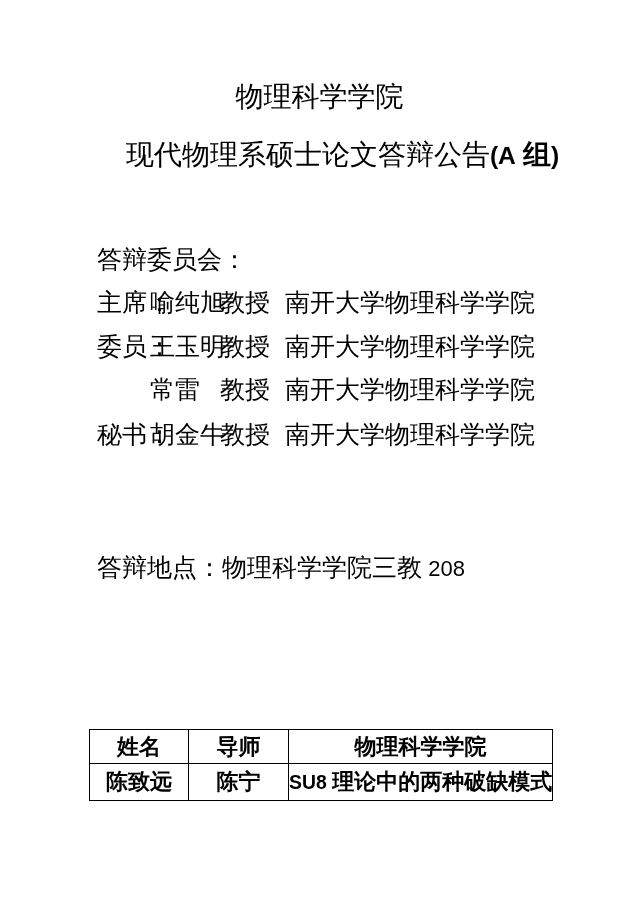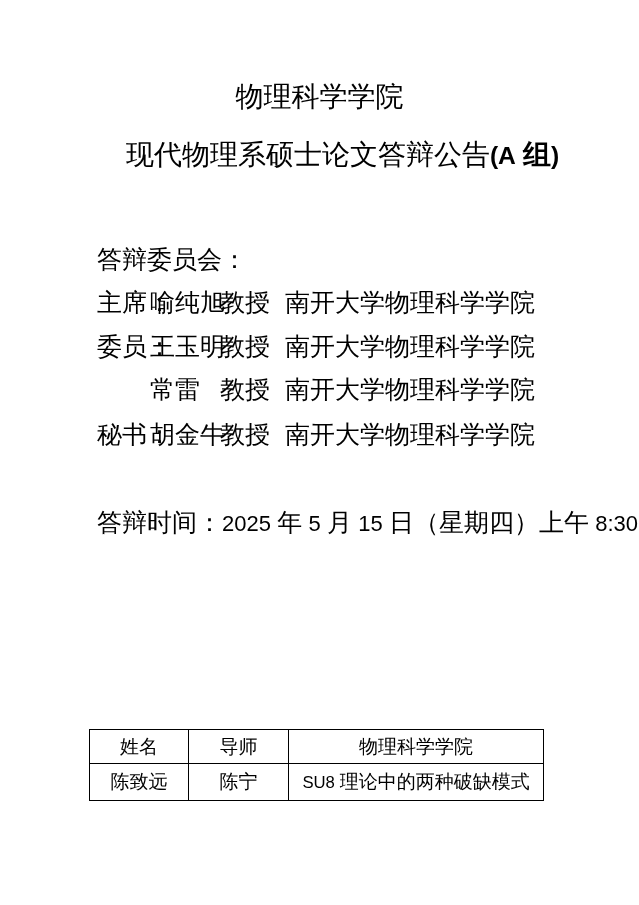--- a/index.html
+++ b/index.html
@@ -50,22 +50,22 @@
   }
   table.students {
     position: absolute;
     top: 729px;
     left: 89px;
     border-collapse: collapse;
     table-layout: fixed;
   }
   .students th, .students td {
     border: 1.5px solid #000000;
-    font-weight: normal;
-    font-size: 19px;
+    font-weight: bold;
+    font-size: 22px;
     text-align: center;
     vertical-align: middle;
     padding: 0;
     overflow: hidden;
     white-space: nowrap;
   }
   .students thead tr { height: 34px; }
   .students tbody tr { height: 37px; }
   .col-name    { width: 99px; }
   .col-advisor { width: 100px; }
@@ -105,24 +105,24 @@
     <span class="m-aff">南开大学物理科学学院</span>
   </div>
 
   <div class="text-line member" id="member-row-3">
     <span class="m-role">秘书：</span>
     <span class="m-name">胡金牛</span>
     <span class="m-prof">教授</span>
     <span class="m-aff">南开大学物理科学学院</span>
   </div>
 
-  <div class="text-line" id="time-line">
-    <span>答辩时间：</span><span><span class="latin">2025</span><span> 年 </span><span class="latin">5</span><span> 月 </span><span class="latin">15</span><span> 日（星期四）上午 </span><span class="latin">8:30</span></span>
+
+  <div class="text-line" id="location-line">
+    <span>答辩地点：</span><span><span>物理科学学院三教 </span><span class="latin">208</span></span>
   </div>
-
 
 
   <table class="students">
     <colgroup>
       <col class="col-name">
       <col class="col-advisor">
       <col class="col-thesis">
     </colgroup>
     <thead>
       <tr>

